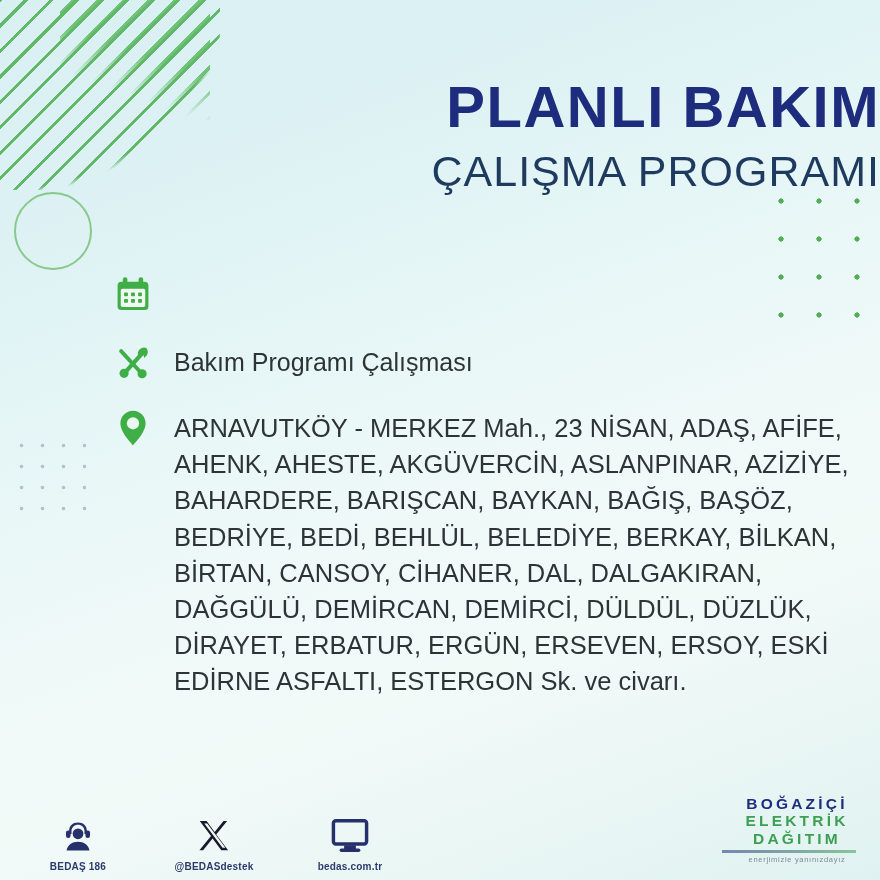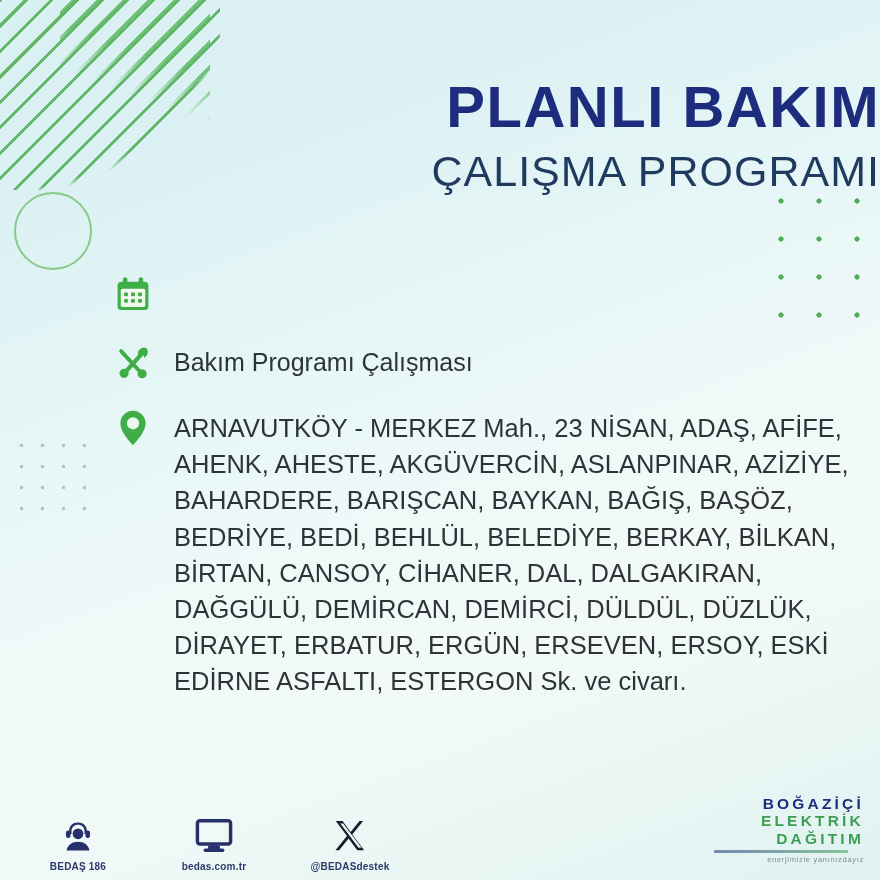--- a/index.html
+++ b/index.html
@@ -176,24 +176,24 @@
     margin-top: 6px;
     font-size: 10px;
     font-weight: 700;
     color: #2b3a6b;
     letter-spacing: .2px;
   }
 
   
   #logo {
     position: absolute;
-    right: 16px;
+    right: 8px;
     bottom: 16px;
     width: 150px;
-    text-align: right;
+    text-align: center;
   }
   .logo-line {
     font-size: 15.5px;
     font-weight: 800;
     letter-spacing: 3.2px;
     line-height: 1.12;
   }
   #logo-l1 { color: #1d2c7c; }
   #logo-l2 { color: #3c9f53; }
   #logo-l3 { color: #3c9f53; }
@@ -287,36 +287,36 @@
           <rect x="16.7" y="8.6" width="2.9" height="4.6" rx="1.4" fill="#26306b"></rect>
           <circle cx="12" cy="10.6" r="3.4" fill="#26306b"></circle>
           <path d="M4.8 21.2c.5-3.6 3.6-5.6 7.2-5.6s6.7 2 7.2 5.6z" fill="#26306b"></path>
         </svg>
       </span>
       <div class="f-label">BEDAŞ 186</div>
     </div>
 
     <div class="f-item">
       <span class="f-icon">
+        <svg width="38" height="38" viewBox="0 0 24 24" aria-hidden="true">
+          <path d="M3 2.6h4.3l5.1 6.9 5.6-6.9h2.3l-6.9 8.4 7.5 10h-4.3l-5.5-7.4-6 7.4H2.8l7.3-9L3 2.6zm2.9 1.5 11.5 15.3h1.8L7.7 4.1H5.9z" fill="#1a1a2e"></path>
+        </svg>
+      </span>
+      <div class="f-label">@BEDASdestek</div>
+    </div>
+
+    <div class="f-item">
+      <span class="f-icon">
         <svg width="44" height="38" viewBox="0 0 24 22" aria-hidden="true">
           <rect x="2.4" y="2.2" width="19.2" height="13.4" rx="1.4" fill="none" stroke="#26306b" stroke-width="2"></rect>
           <rect x="8.6" y="16.4" width="6.8" height="2.2" fill="#26306b"></rect>
           <rect x="6" y="18.2" width="12" height="2" rx="1" fill="#26306b"></rect>
         </svg>
       </span>
       <div class="f-label">bedas.com.tr</div>
-    </div>
-
-    <div class="f-item">
-      <span class="f-icon">
-        <svg width="38" height="38" viewBox="0 0 24 24" aria-hidden="true">
-          <path d="M3 2.6h4.3l5.1 6.9 5.6-6.9h2.3l-6.9 8.4 7.5 10h-4.3l-5.5-7.4-6 7.4H2.8l7.3-9L3 2.6zm2.9 1.5 11.5 15.3h1.8L7.7 4.1H5.9z" fill="#1a1a2e"></path>
-        </svg>
-      </span>
-      <div class="f-label">@BEDASdestek</div>
     </div>
 
   </div>
 
   <div id="logo">
     <div class="logo-line" id="logo-l1">BOĞAZİÇİ</div>
     <div class="logo-line" id="logo-l2">ELEKTRİK</div>
     <div class="logo-line" id="logo-l3">DAĞITIM</div>
     <div id="logo-bar"></div>
     <div id="logo-tag">enerjimizle yanınızdayız</div>

